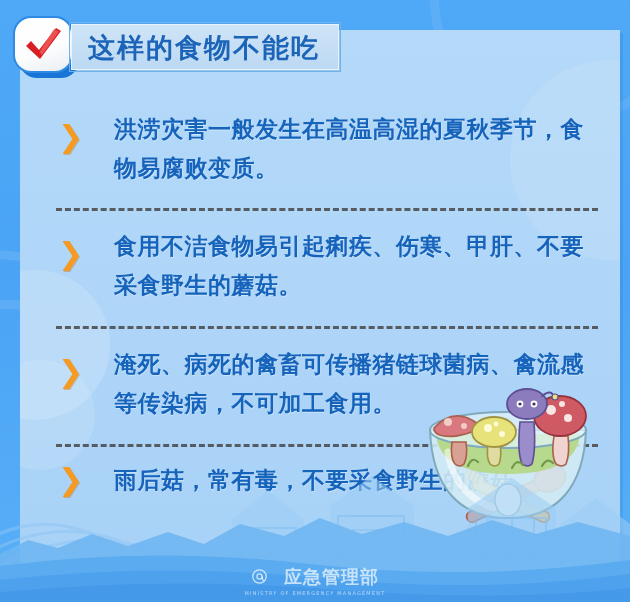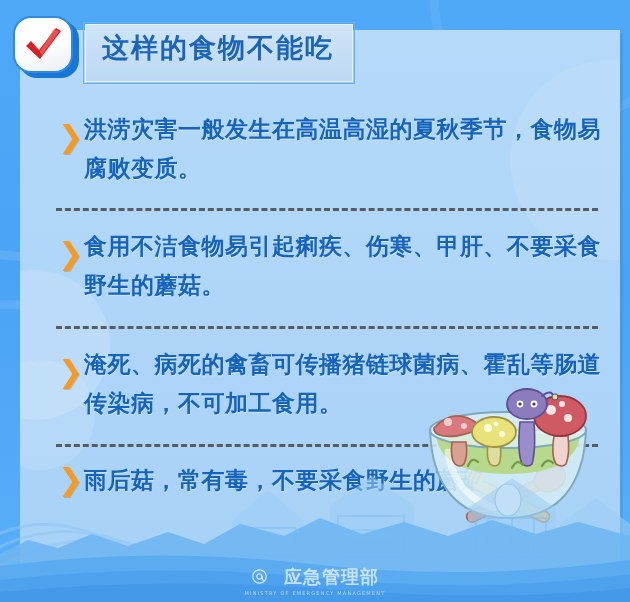--- a/index.html
+++ b/index.html
@@ -85,24 +85,24 @@
     height: 57px;
     border-radius: 18px;
     background: linear-gradient(160deg, #ffffff 0%, #fdfdfd 58%, #e8eef4 100%);
     border: 2px solid #2f8ae4;
     box-sizing: border-box;
   }
   .badge-check { position: absolute; left: 7px; top: 6px; }
 
   .title-bar {
     position: absolute;
-    left: 85px;
+    left: 71px;
     top: 24px;
     height: 44px;
-    padding: 0 18px 12px 16px;
+    padding: 0 18px 0 16px;
     display: flex;
     align-items: center;
     background: linear-gradient(180deg, #cfe4f7 0%, #bcd9f3 100%);
     border: 1px solid #e9f3fc;
     outline: 1px solid #6fb2ea;
     outline-offset: 1px;
     box-shadow: 2px 2px 0 rgba(25,105,185,0.18);
   }
   .title-text {
     font-size: 27px;
@@ -131,21 +131,21 @@
     position: absolute;
     left: 38px;
     width: 26px;
     color: #f59a22;
     font-size: 30px;
     font-weight: bold;
     line-height: 1;
     text-shadow: 1px 1px 0 rgba(190,110,10,0.35);
   }
   .item-text {
-    margin-left: 26px;
+    margin-left: 56px;
     font-size: 23px;
     font-weight: bold;
     color: #1663bb;
     line-height: 39px;
     letter-spacing: 0.5px;
     text-shadow: 0.5px 0.5px 0 rgba(255,255,255,0.35);
   }
   .divider {
     margin: 0 22px 0 36px;
     border-top: 3px dashed #474747;
@@ -255,21 +255,21 @@
     <div class="divider div-1"></div>
 
     <div class="item item-2">
       <span class="chev">❯</span>
       <div class="item-text">食用不洁食物易引起痢疾、伤寒、甲肝、不要采食野生的蘑菇。</div>
     </div>
     <div class="divider div-2"></div>
 
     <div class="item item-3">
       <span class="chev">❯</span>
-      <div class="item-text">淹死、病死的禽畜可传播猪链球菌病、霍乱等肠道传染病，不可加工食用。</div>
+      <div class="item-text">淹死、病死的禽畜可传播猪链球菌病、禽流感等传染病，不可加工食用。</div>
     </div>
     <div class="divider div-3"></div>
 
     <div class="item item-4">
       <span class="chev">❯</span>
       <div class="item-text">雨后菇，常有毒，不要采食野生的蘑菇。</div>
     </div>
 
   </div>
 

